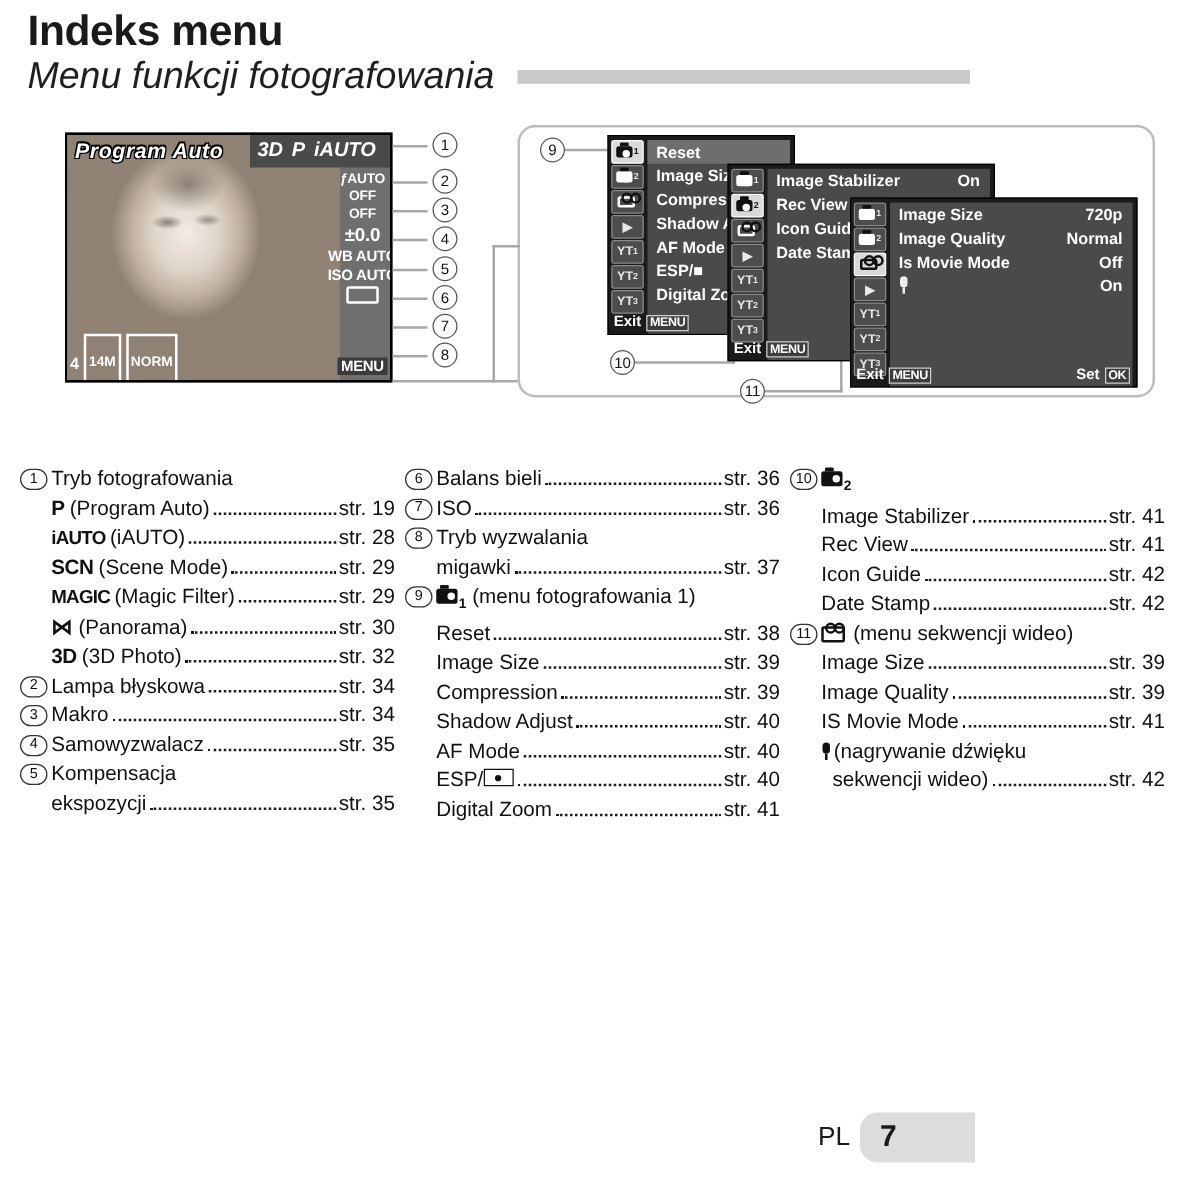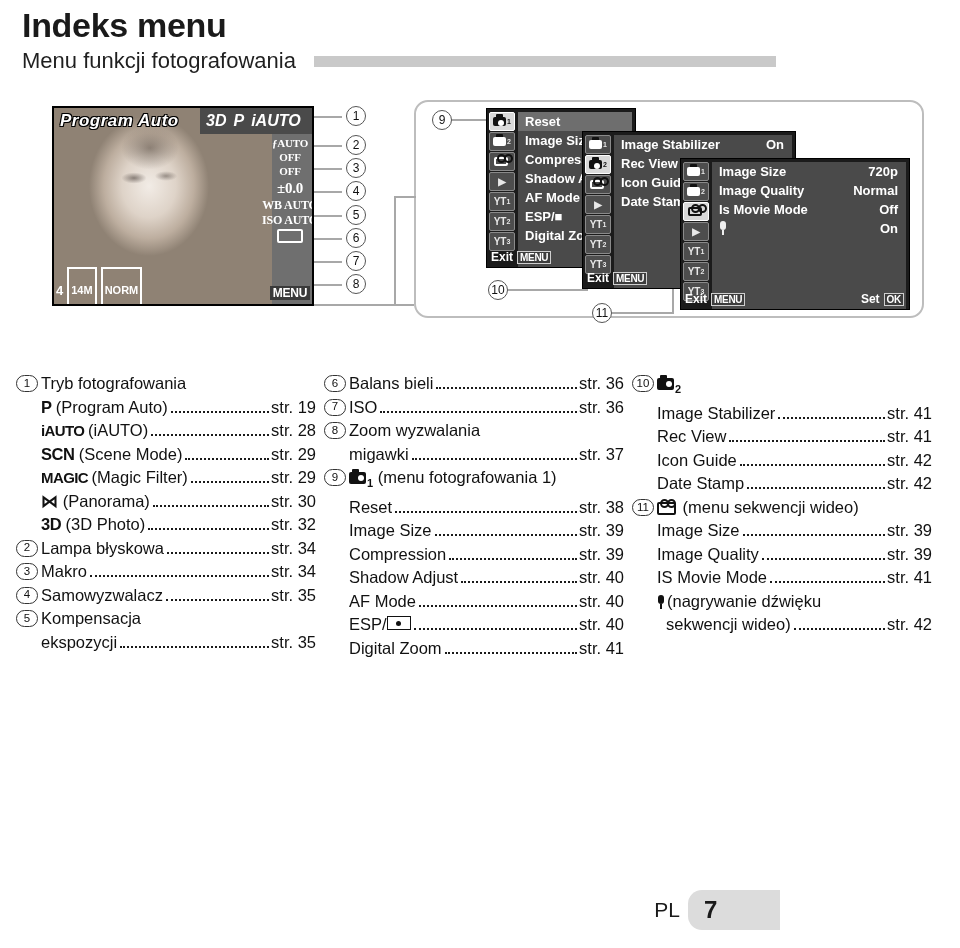--- a/index.html
+++ b/index.html
@@ -17,21 +17,21 @@
   .title {
     position: absolute; left: 22px; top: 6px;
     font-size: 34px; font-weight: bold; letter-spacing: -0.3px;
     color: #1a1a1a;
   }
   .subtitle-row {
     position: absolute; left: 22px; top: 46px; right: 22px; height: 30px;
     display: flex; align-items: center;
   }
   .subtitle {
-    font-size: 22px; color: #1f1f1f; white-space: nowrap;
+    font-size: 30px; font-style: italic; color: #1f1f1f; white-space: nowrap;
   }
   .subtitle-rule {
     flex: 1; height: 11px; background: #c9c9c9; margin-left: 18px;
   }
 
   
   .diagram {
     position: absolute; left: 22px; top: 98px;
     width: 916px; height: 238px;
   }
@@ -72,21 +72,21 @@
     background: #4a4a4a; display: flex; align-items: center; gap: 7px;
     padding-left: 6px;
   }
   .lcd-mode-tabs span {
     color: #fff; font-size: 16px; font-weight: bold; font-style: italic;
   }
   .lcd-mode-tabs span.active { color: #fff; }
   .lcd-right-col {
     position: absolute; right: 0; top: 26px; width: 44px; bottom: 0;
     display: flex; flex-direction: column; align-items: center;
-    padding-top: 4px; gap: 3px; font-family: Liberation Serif, serif;
+    padding-top: 4px; gap: 3px;
   }
   .lcd-ind {
     color: #fff; font-size: 11px; font-weight: bold; line-height: 1.02;
     text-align: center; letter-spacing: -0.2px; white-space: nowrap;
   }
   .lcd-ind.big { font-size: 15px; }
   .lcd-ind.two { font-size: 12px; }
   .lcd-drive-box {
     width: 26px; height: 14px; border: 2px solid #fff; border-radius: 2px;
   }
@@ -557,21 +557,21 @@
         <div class="num">7</div>
         <div class="entbody">
           <span class="lbl">ISO</span>
           <span class="dots"></span>
           <span class="pg">str. 36</span>
         </div>
       </div>
       <div class="ent">
         <div class="num">8</div>
         <div class="entbody">
-            <span class="lbl">Zoom wyzwalania</span>
+            <span class="lbl">Tryb wyzwalania</span>
           </div>
       </div>
       <div class="ent indent">
         <div class="entbody">
           <span class="lbl">migawki</span>
           <span class="dots"></span>
           <span class="pg">str. 37</span>
         </div>
       </div>
       <div class="ent">

